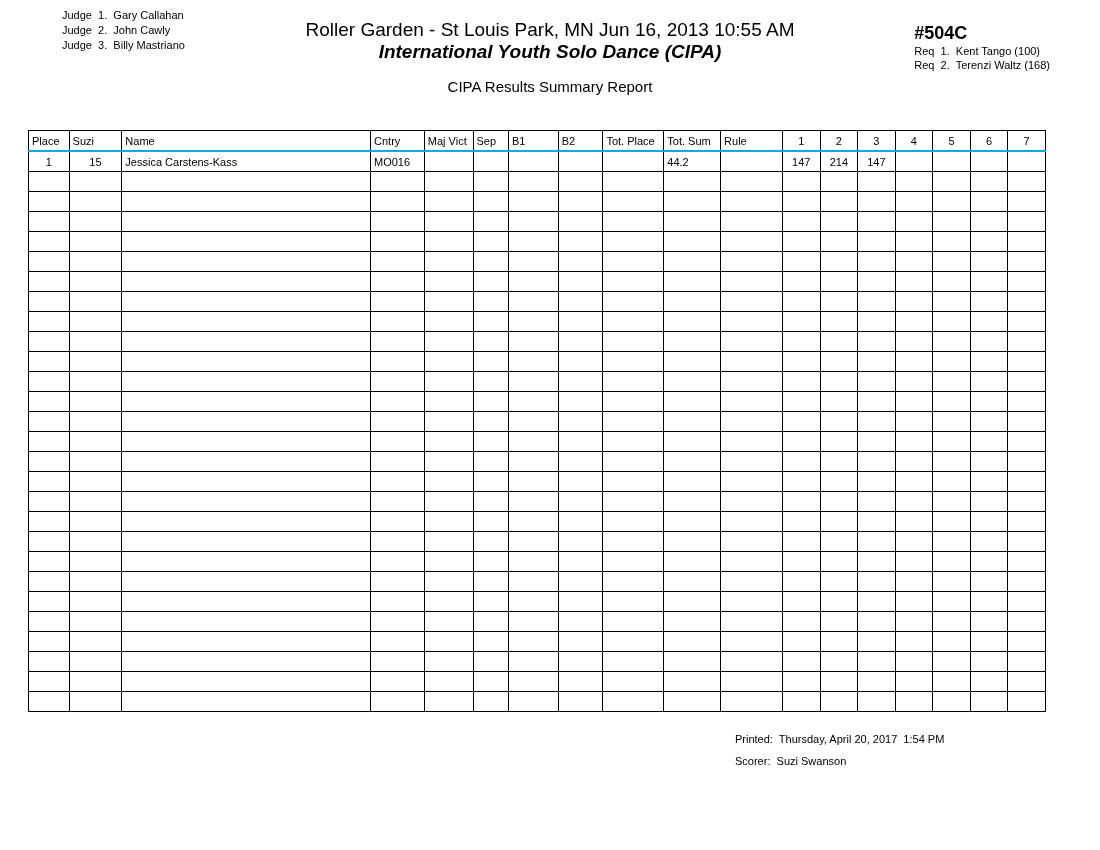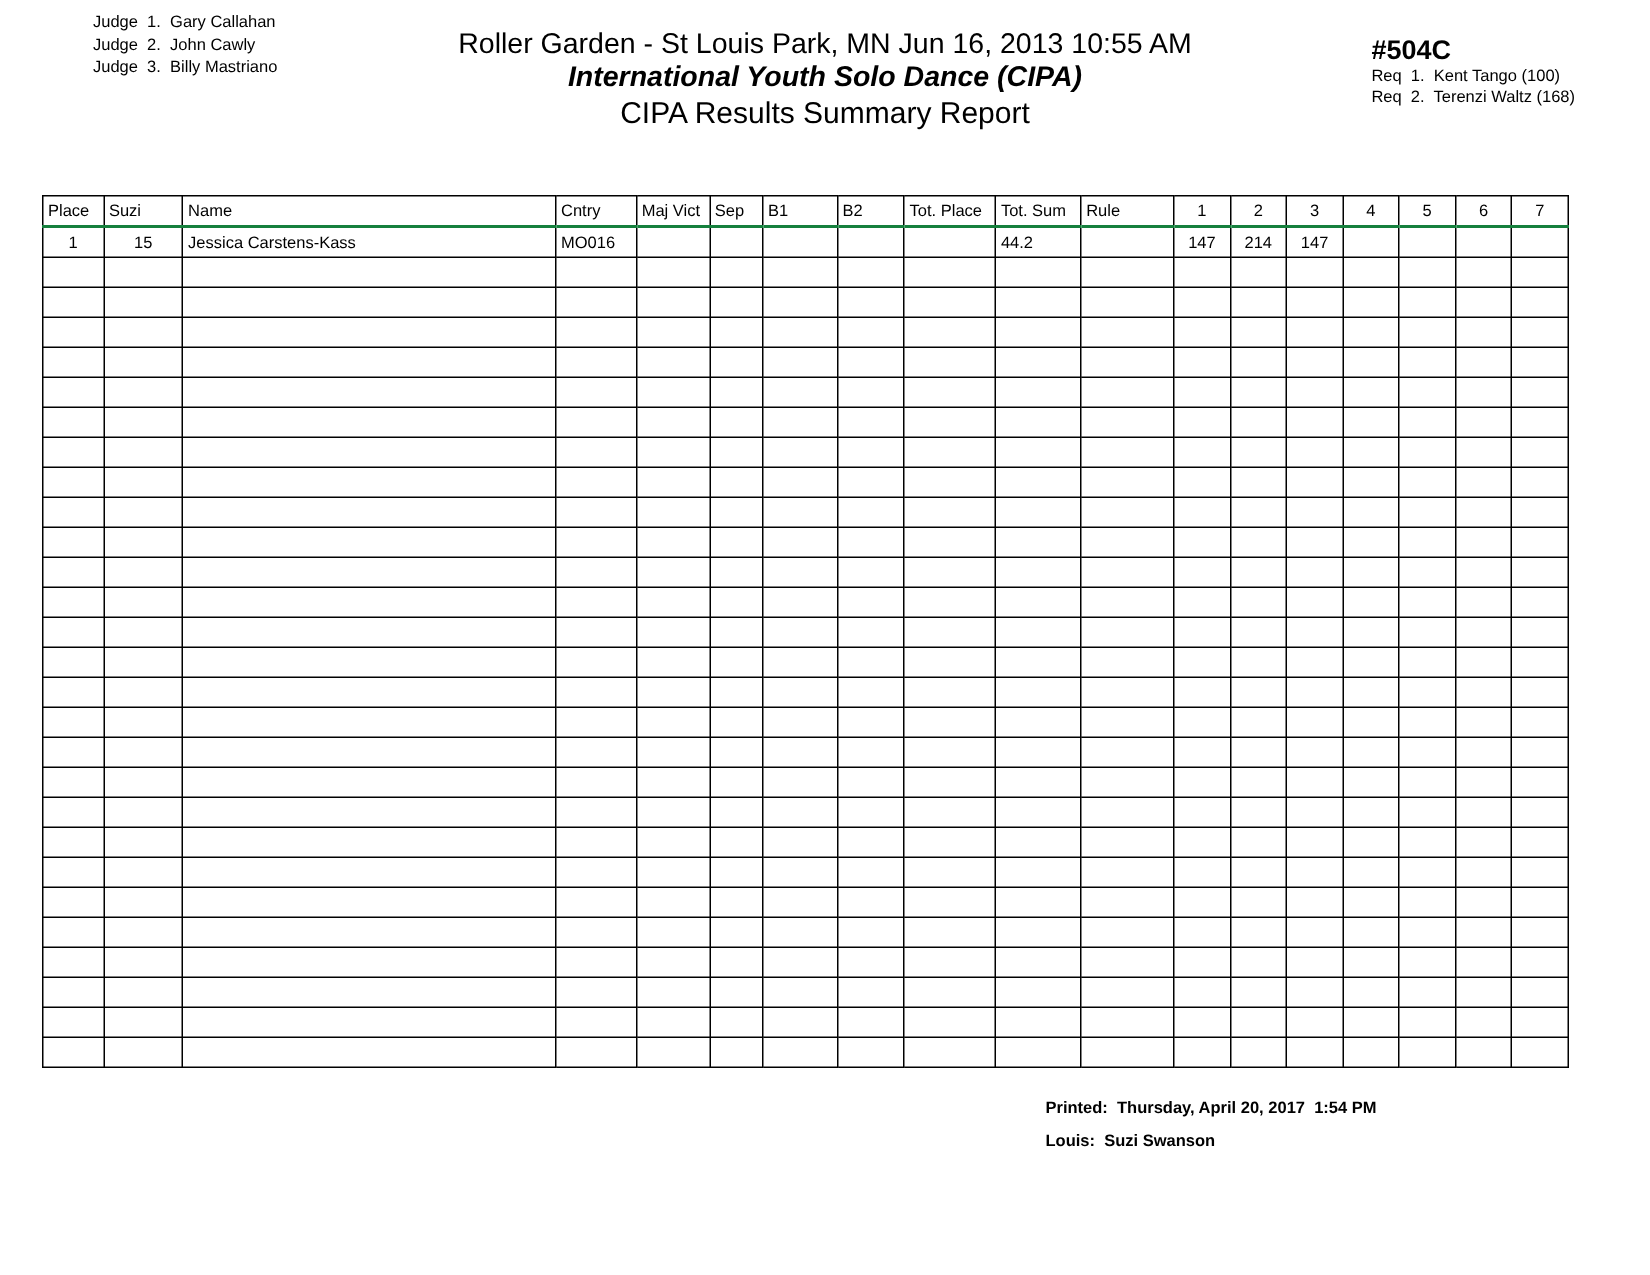--- a/index.html
+++ b/index.html
@@ -49,23 +49,23 @@
     line-height: 19px;
   }
   #discipline-title {
     font-size: 19px;
     font-weight: bold;
     line-height: 24px;
     margin-top: 1px;
     font-style: italic;
   }
   #report-subtitle {
-    font-size: 20px;
+    font-size: 15px;
     line-height: 21px;
-    margin-top: 2px;
+    margin-top: 12px;
   }
 
   
   #right-block {
     position: absolute;
     right: 50px;
     top: 22px;
     text-align: left;
   }
   #event-number {
@@ -94,42 +94,41 @@
     border: 1px solid #000000;
     height: 18px;
     padding: 0 0 0 3px;
     font-weight: normal;
     text-align: left;
     vertical-align: middle;
     overflow: hidden;
     white-space: nowrap;
   }
   #results-table thead th {
-    border-bottom: 2px solid #15803d;
+    border-bottom: 2px solid #0ea5e9;
     height: 19px;
   }
   #results-table thead th.judge-col {
     text-align: center;
     padding-left: 0;
   }
   #results-table tbody td.center {
     text-align: center;
     padding-left: 0;
   }
   #results-table tbody tr td {
     height: 19px;
   }
 
   
   #footer-block {
     position: absolute;
-    left: 697px;
+    left: 735px;
     top: 728px;
     font-size: 11px;
-    font-weight: bold;
   }
   #printed-line {
     line-height: 22px;
     white-space: pre;
   }
   #scorer-line {
     line-height: 22px;
     white-space: pre;
   }
 </style>
@@ -756,14 +755,14 @@
         <td>&nbsp;</td>
         <td>&nbsp;</td>
         <td>&nbsp;</td>
         <td>&nbsp;</td>
       </tr>
     </tbody>
 </table>
 
 <div id="footer-block">
   <div id="printed-line">Printed:  Thursday, April 20, 2017  1:54 PM</div>
-  <div id="scorer-line">Louis:  Suzi Swanson</div>
+  <div id="scorer-line">Scorer:  Suzi Swanson</div>
 </div>
 
 </body></html>

